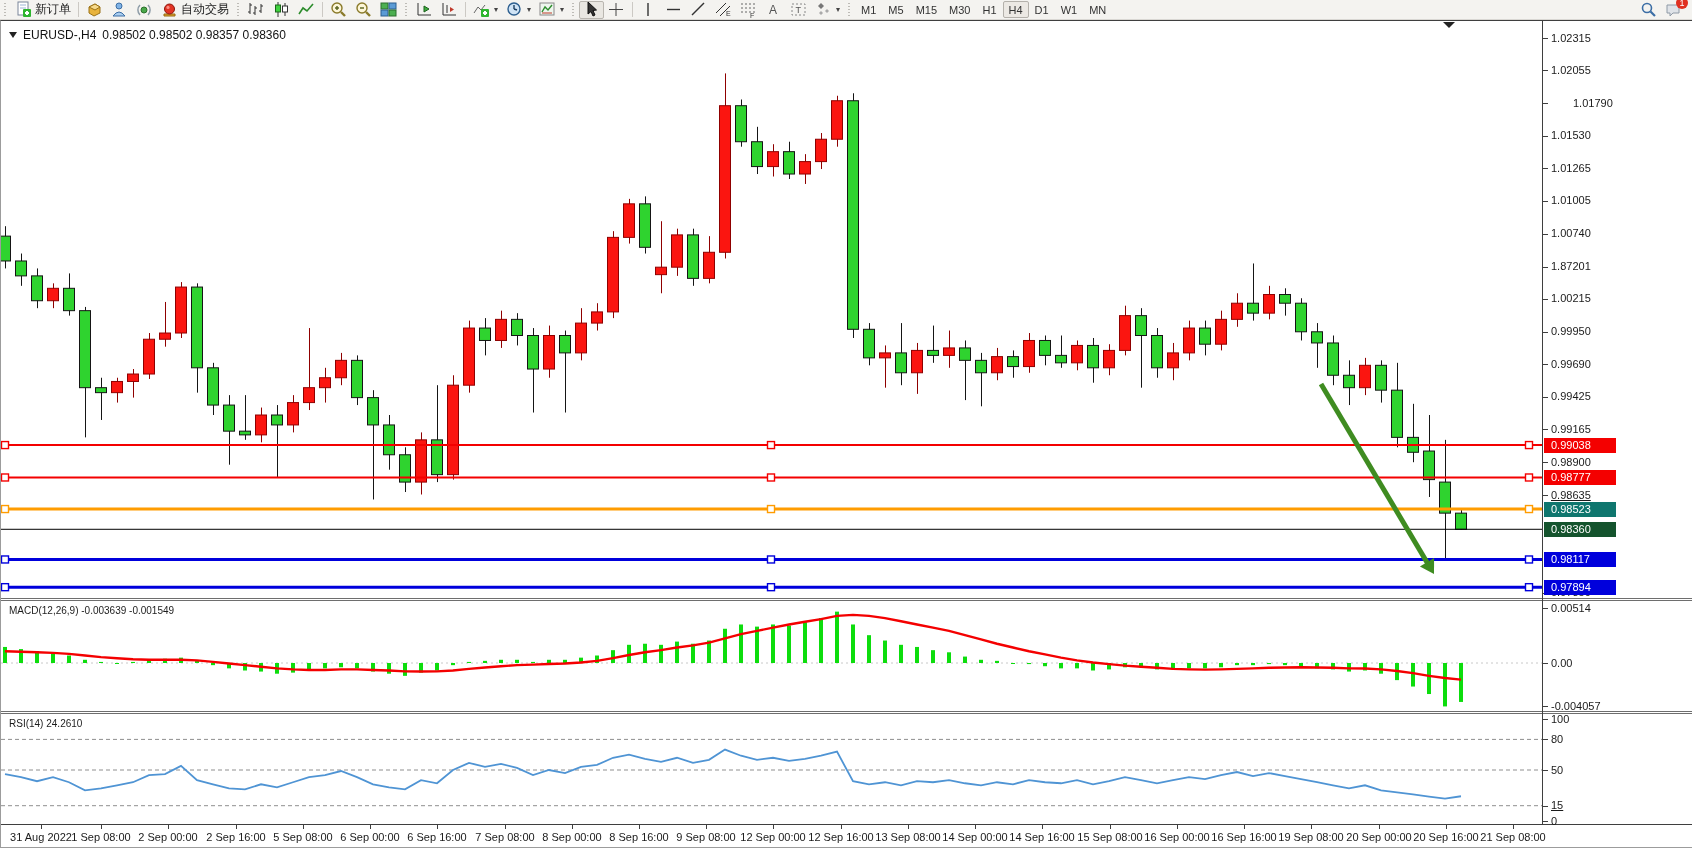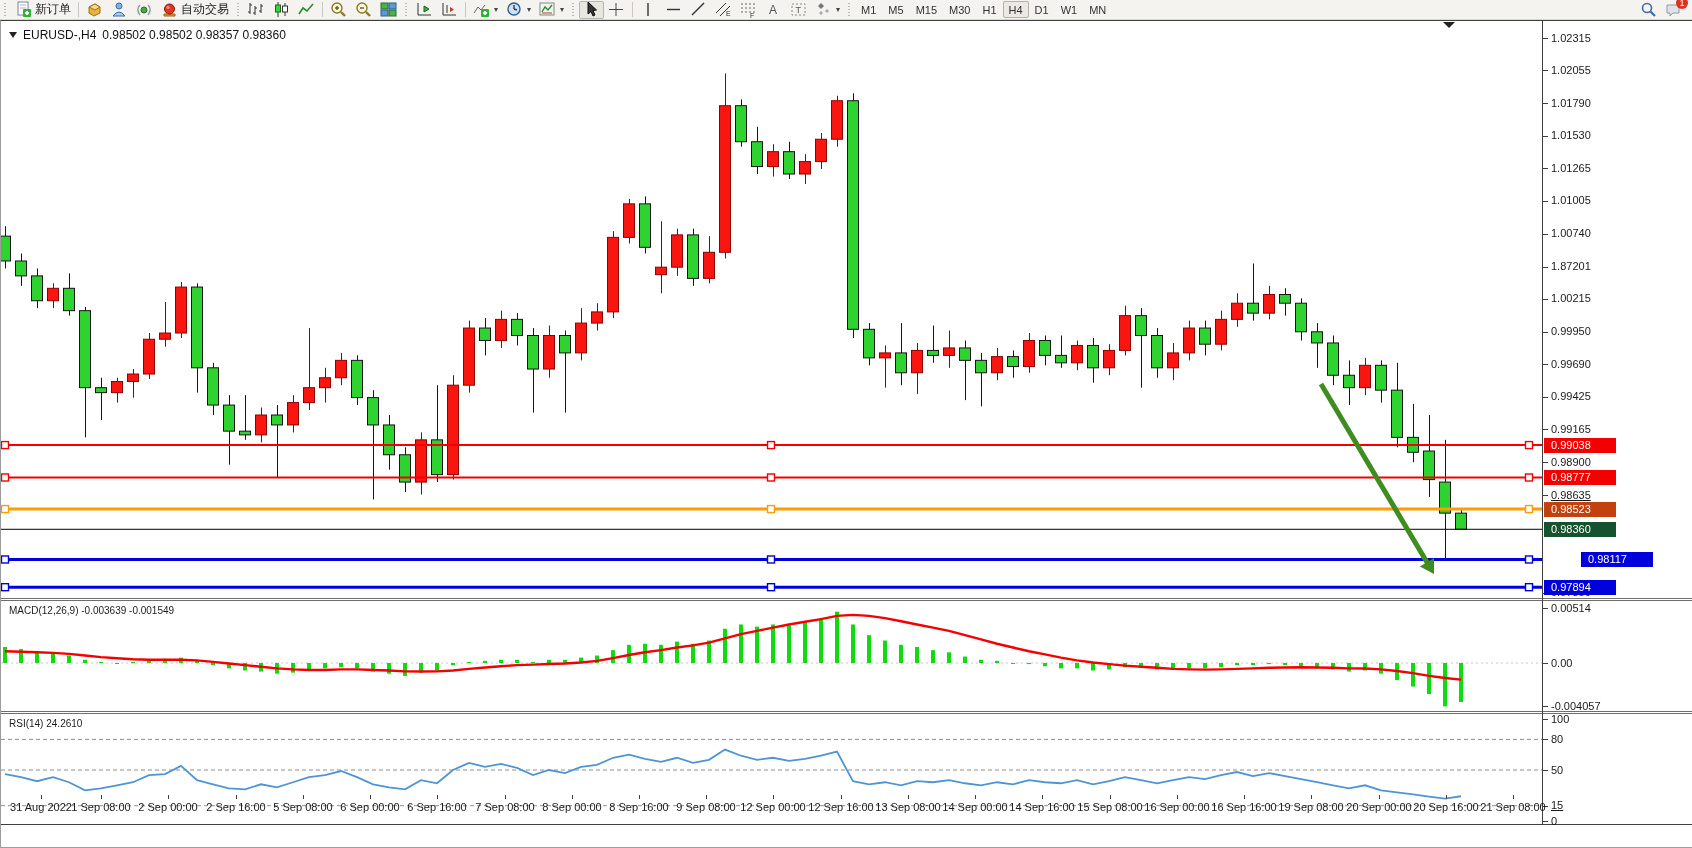--- a/index.html
+++ b/index.html
@@ -39,21 +39,21 @@
     border-top:1px solid #6e6e6e; border-bottom:1px solid #6e6e6e; z-index:4; }
   .axis-bottom-line { position:absolute; left:0; top:803px; width:1692px; height:0;
     border-top:1px solid #3f3f3f; z-index:4; }
   .price-axis { position:absolute; left:1541px; top:0; width:150px; height:803px;
     border-left:1px solid #3f3f3f; z-index:5; background:transparent; }
   .pa-label { position:absolute; left:8px; height:13px; font-size:11px; color:#1a1a1a; line-height:13px; }
   .pa-tick { position:absolute; left:0; width:5px; height:1px; background:#3f3f3f; }
   .pa-badge { position:absolute; left:1px; width:72px; height:15px; color:#fff; font-size:11px;
     line-height:15px; padding-left:7px; }
   .ind-label { position:absolute; left:8px; font-size:10px; color:#1c1c1c; z-index:6; }
-  .time-axis { position:absolute; left:0; top:774px; width:1421px; height:24px; z-index:5;padding-left:11px; }
+  .time-axis { position:absolute; left:0; top:804px; width:1421px; height:24px; z-index:5;padding-left:11px; }
   .ta-label { position:absolute; top:6px; width:90px; margin-left:-45px; text-align:center;
     font-size:11px; color:#1a1a1a; }
   .ta-tick { position:absolute; top:0; width:1px; height:4px; background:#3f3f3f; }
 </style>
 </head>
 <body>
 
 <div class="app">
 
   <div class="toolbar">
@@ -847,21 +847,21 @@
     <div class="splitter" style="top:577px"></div>
     <div class="splitter" style="top:690px"></div>
     <div class="axis-bottom-line"></div>
 
     <div class="price-axis" id="price-axis">
         <div class="pa-tick" style="top: 17px;"></div>
         <div class="pa-label" style="top: 10.5px;">1.02315</div>
         <div class="pa-tick" style="top: 49.2972px;"></div>
         <div class="pa-label" style="top: 42.7972px;">1.02055</div>
         <div class="pa-tick" style="top: 82.2155px;"></div>
-        <div class="pa-label" style="top: 75.7155px;">1.01790</div>
+        <div class="pa-label" style="top: 75.7155px; margin-left: 22px;">1.01790</div>
         <div class="pa-tick" style="top: 114.513px;"></div>
         <div class="pa-label" style="top: 108.013px;">1.01530</div>
         <div class="pa-tick" style="top: 147.431px;"></div>
         <div class="pa-label" style="top: 140.931px;">1.01265</div>
         <div class="pa-tick" style="top: 179.728px;"></div>
         <div class="pa-label" style="top: 173.228px;">1.01005</div>
         <div class="pa-tick" style="top: 212.646px;"></div>
         <div class="pa-label" style="top: 206.146px;">1.00740</div>
         <div class="pa-tick" style="top: 245.565px;"></div>
         <div class="pa-label" style="top: 239.065px;">1.87201</div>
@@ -892,23 +892,23 @@
         <div class="pa-tick" style="top: 718.4px;"></div>
         <div class="pa-label" style="top: 711.9px;">80</div>
         <div class="pa-tick" style="top: 749px;"></div>
         <div class="pa-label" style="top: 742.5px;">50</div>
         <div class="pa-tick" style="top: 784.7px;"></div>
         <div class="pa-label" style="top: 778.2px; text-decoration: underline;">15</div>
         <div class="pa-tick" style="top: 800px;"></div>
         <div class="pa-label" style="top: 793.5px;">0</div>
         <div class="pa-badge" style="top: 416.569px; background: rgb(244, 0, 0);">0.99038</div>
         <div class="pa-badge" style="top: 448.99px; background: rgb(244, 0, 0);">0.98777</div>
-        <div class="pa-badge" style="top: 480.542px; background: #c2410c;">0.98523</div>
+        <div class="pa-badge" style="top: 480.542px; background: #0f766e;">0.98523</div>
         <div class="pa-badge" style="top: 500.79px; background: #14532d;">0.98360</div>
-        <div class="pa-badge" style="top: 530.976px; background: rgb(0, 0, 220); margin-left: 37px;">0.98117</div>
+        <div class="pa-badge" style="top: 530.976px; background: rgb(0, 0, 220);">0.98117</div>
         <div class="pa-badge" style="top: 558.677px; background: rgb(0, 0, 220);">0.97894</div>
       </div>
     <div class="time-axis" id="time-axis">
         <div class="ta-tick" style="left: 40px;"></div>
         <div class="ta-label" style="left: 40px;">31 Aug 2022</div>
         <div class="ta-tick" style="left: 100px;"></div>
         <div class="ta-label" style="left: 100px;">1 Sep 08:00</div>
         <div class="ta-tick" style="left: 167px;"></div>
         <div class="ta-label" style="left: 167px;">2 Sep 00:00</div>
         <div class="ta-tick" style="left: 235px;"></div>

